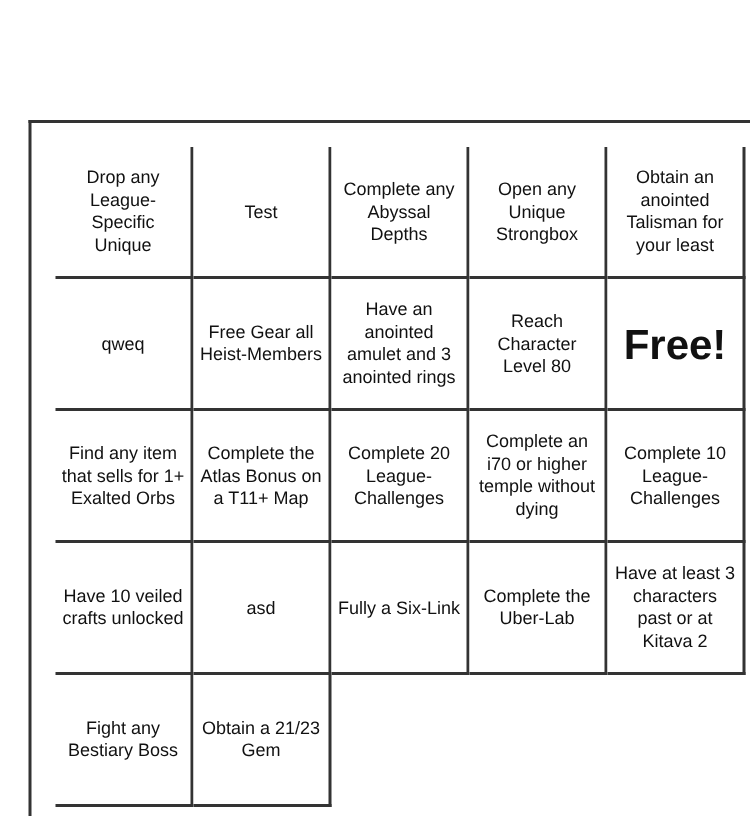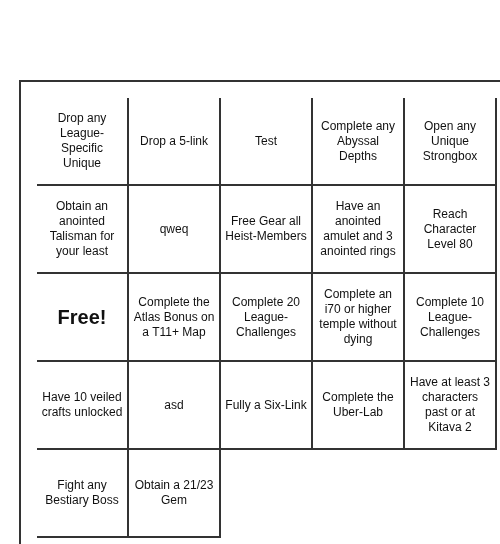--- a/index.html
+++ b/index.html
@@ -39,47 +39,47 @@
       align-items: center;
       justify-content: center;
       text-align: center;
       padding: 4px;
       font-size: 12px;
       line-height: 1.25;
       color: #111;
       background: white;
     }
     .cell.free {
-      font-size: 20px;
+      font-size: 28px;
       font-weight: bold;
     }
   </style>
 </head>
 <body>
 
 <div class="bingo-title">
   <span></span>
   <span></span>
   <span></span>
   <span></span>
   <span></span>
 </div>
 
 <div class="bingo-grid">
 <div class="cell">Drop any League-Specific Unique</div>
-    <div class="cell">Drop a 5-link</div>
     <div class="cell">Test</div>
     <div class="cell">Complete any Abyssal Depths</div>
     <div class="cell">Open any Unique Strongbox</div>
     <div class="cell">Obtain an anointed Talisman for your least</div>
     <div class="cell">qweq</div>
     <div class="cell">Free Gear all Heist-Members</div>
     <div class="cell">Have an anointed amulet and 3 anointed rings</div>
     <div class="cell">Reach Character Level 80</div>
     <div class="cell free">Free!</div>
+    <div class="cell">Find any item that sells for 1+ Exalted Orbs</div>
     <div class="cell">Complete the Atlas Bonus on a T11+ Map</div>
     <div class="cell">Complete 20 League-Challenges</div>
     <div class="cell">Complete an i70 or higher temple without dying</div>
     <div class="cell">Complete 10 League-Challenges</div>
     <div class="cell">Have 10 veiled crafts unlocked</div>
     <div class="cell">asd</div>
     <div class="cell">Fully a Six-Link</div>
     <div class="cell">Complete the Uber-Lab</div>
     <div class="cell">Have at least 3 characters past or at Kitava 2</div>
     <div class="cell">Fight any Bestiary Boss</div>

